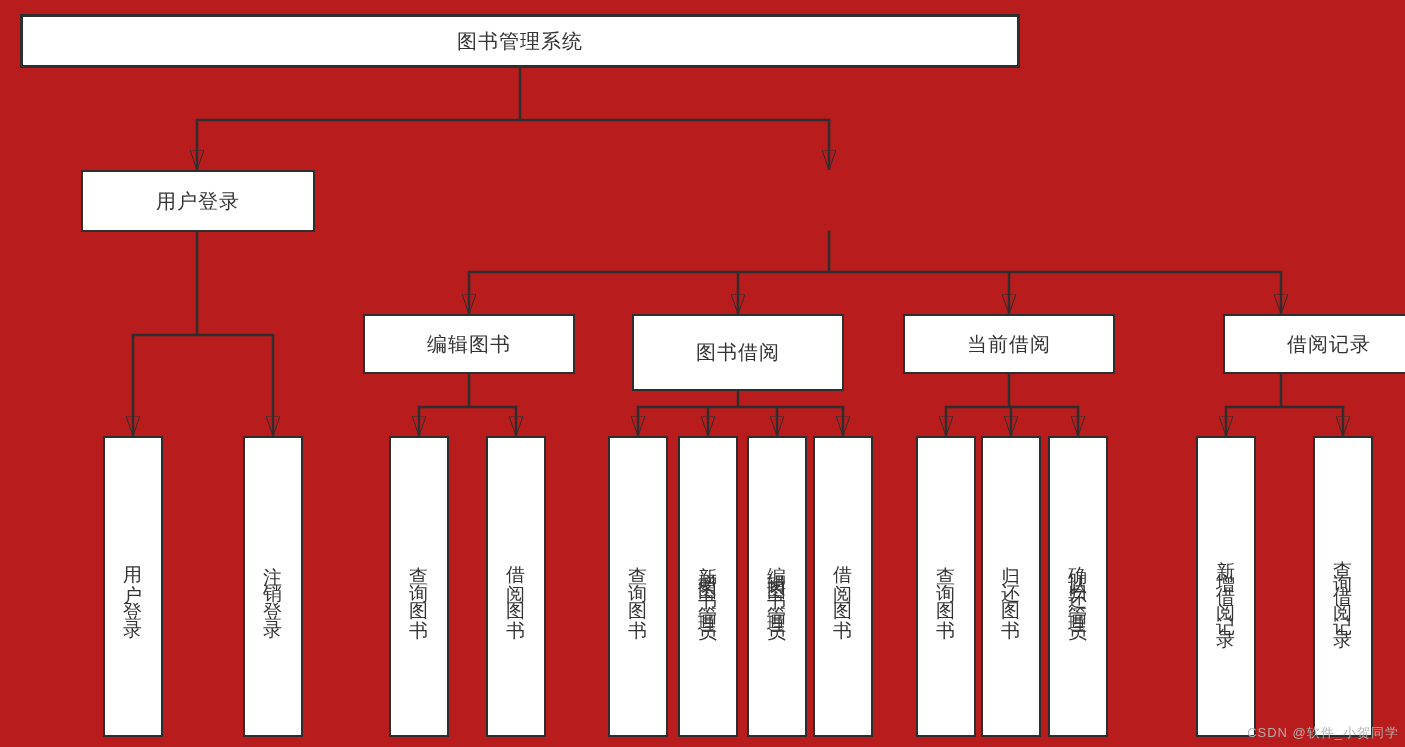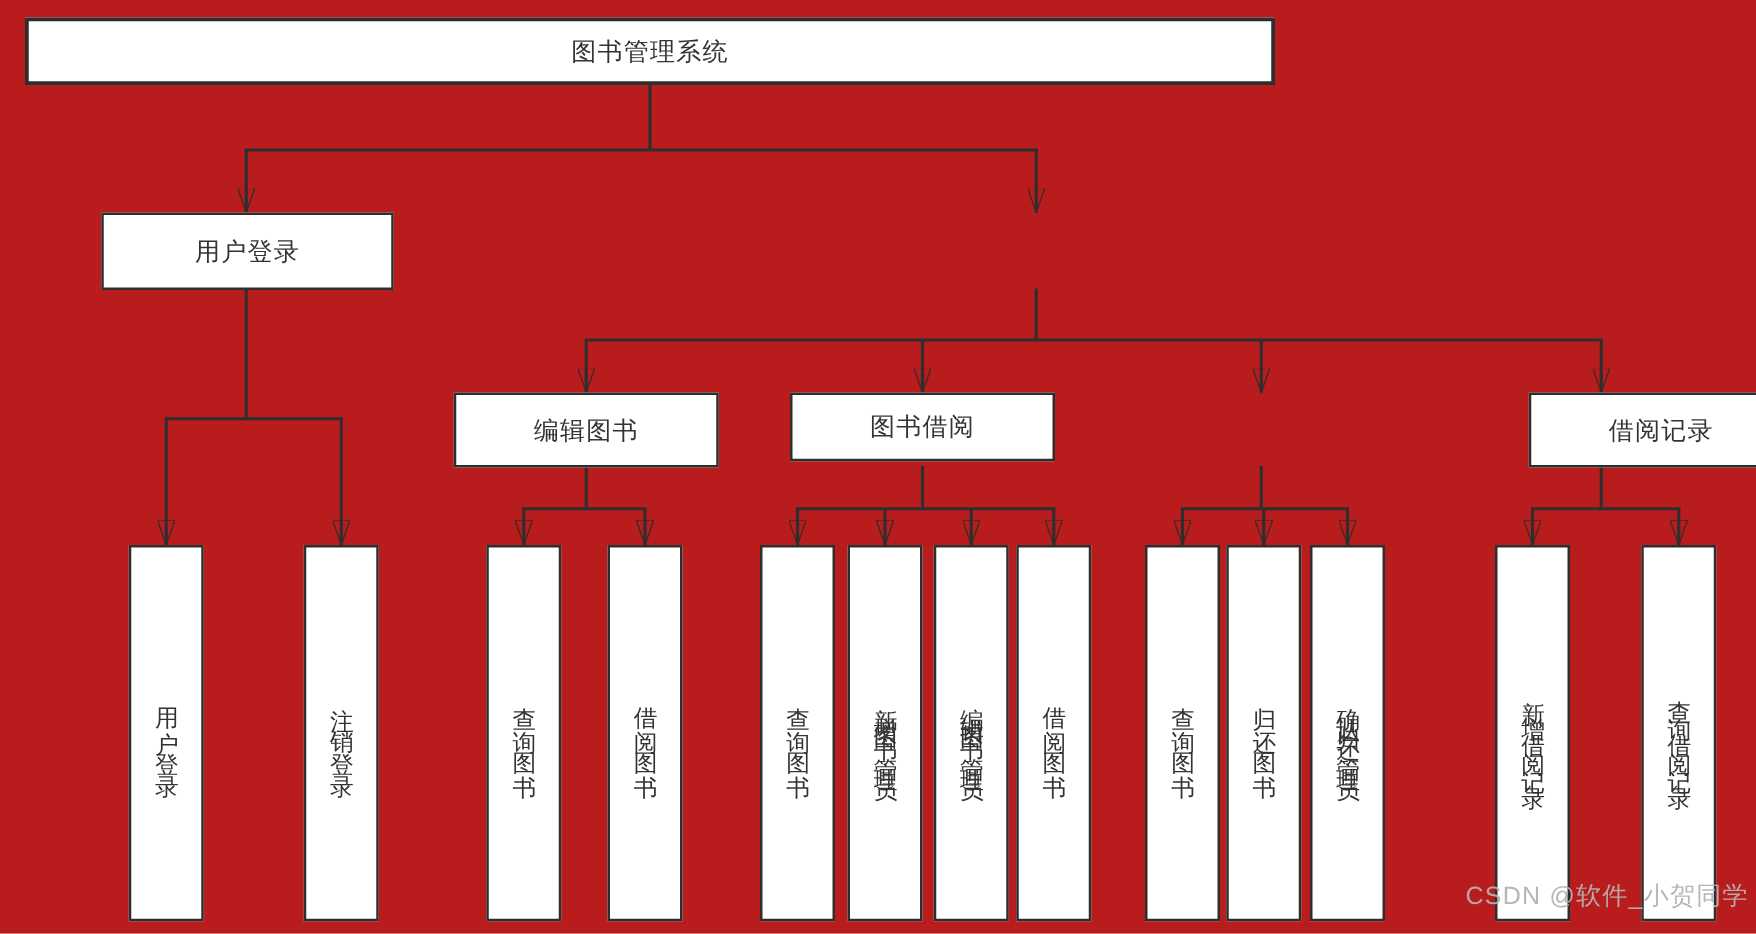--- a/index.html
+++ b/index.html
@@ -15,21 +15,21 @@
     position:absolute;box-sizing:border-box;background:#ffffff;
     border:2.5px solid #2e2e2e;display:flex;align-items:center;justify-content:center;
   }
   .h-box{font-size:20px;letter-spacing:1px;white-space:nowrap;}
   .root-box{border-width:3px;}
   .v-box{
     top:436px;height:301px;width:60px;font-size:19px;
     writing-mode:vertical-rl;text-orientation:mixed;line-height:1;
   }
   .watermark{
-    position:absolute;right:6px;bottom:17px;font-size:20px;
+    position:absolute;right:6px;bottom:5px;font-size:13px;
     color:rgba(178,178,178,0.95);letter-spacing:1px;white-space:nowrap;z-index:5;text-align:right;
   }
 </style>
 </head>
 <body>
 
 <div class="canvas">
 
   <svg class="connectors" viewBox="0 0 1405 747" xmlns="http://www.w3.org/2000/svg">
     <defs>
@@ -65,21 +65,22 @@
     <path class="arrowline" d="M1078 407 V436" marker-end="url(#arrow)"></path>
     <path class="arrowline" d="M1226 407 V436" marker-end="url(#arrow)"></path>
     <path class="arrowline" d="M1343 407 V436" marker-end="url(#arrow)"></path>
   </svg>
 
   <div class="box h-box root-box" style="left:20px;top:14px;width:1000px;height:54px;">图书管理系统</div>
 
   <div class="box h-box" style="left:81px;top:170px;width:234px;height:62px;">用户登录</div>
 
   <div class="box h-box" style="left:363px;top:314px;width:212px;height:60px;">编辑图书</div>
-  <div class="box h-box" style="left:632px;top:314px;width:212px;height:55px;">图书借阅</div>
+  <div class="box h-box" style="left:632px;top:314px;width:212px;height:77px;">图书借阅</div>
+  <div class="box h-box" style="left:903px;top:314px;width:212px;height:60px;">当前借阅</div>
   <div class="box h-box" style="left:1175px;top:314px;width:212px;height:60px;margin-left:48px;">借阅记录</div>
 
   <div class="box v-box" style="left: 103px; letter-spacing: 18px;">用户登录</div>
   <div class="box v-box" style="left: 243px; letter-spacing: 18px;">注销登录</div>
 
   <div class="box v-box" style="left: 389px; letter-spacing: 18px;">查询图书</div>
   <div class="box v-box" style="left: 486px; letter-spacing: 18px;">借阅图书</div>
 
   <div class="box v-box" style="left: 608px; letter-spacing: 18px;">查询图书</div>
   <div class="box v-box" style="left: 678px; letter-spacing: 8px;">新增图书（管理员）</div>

